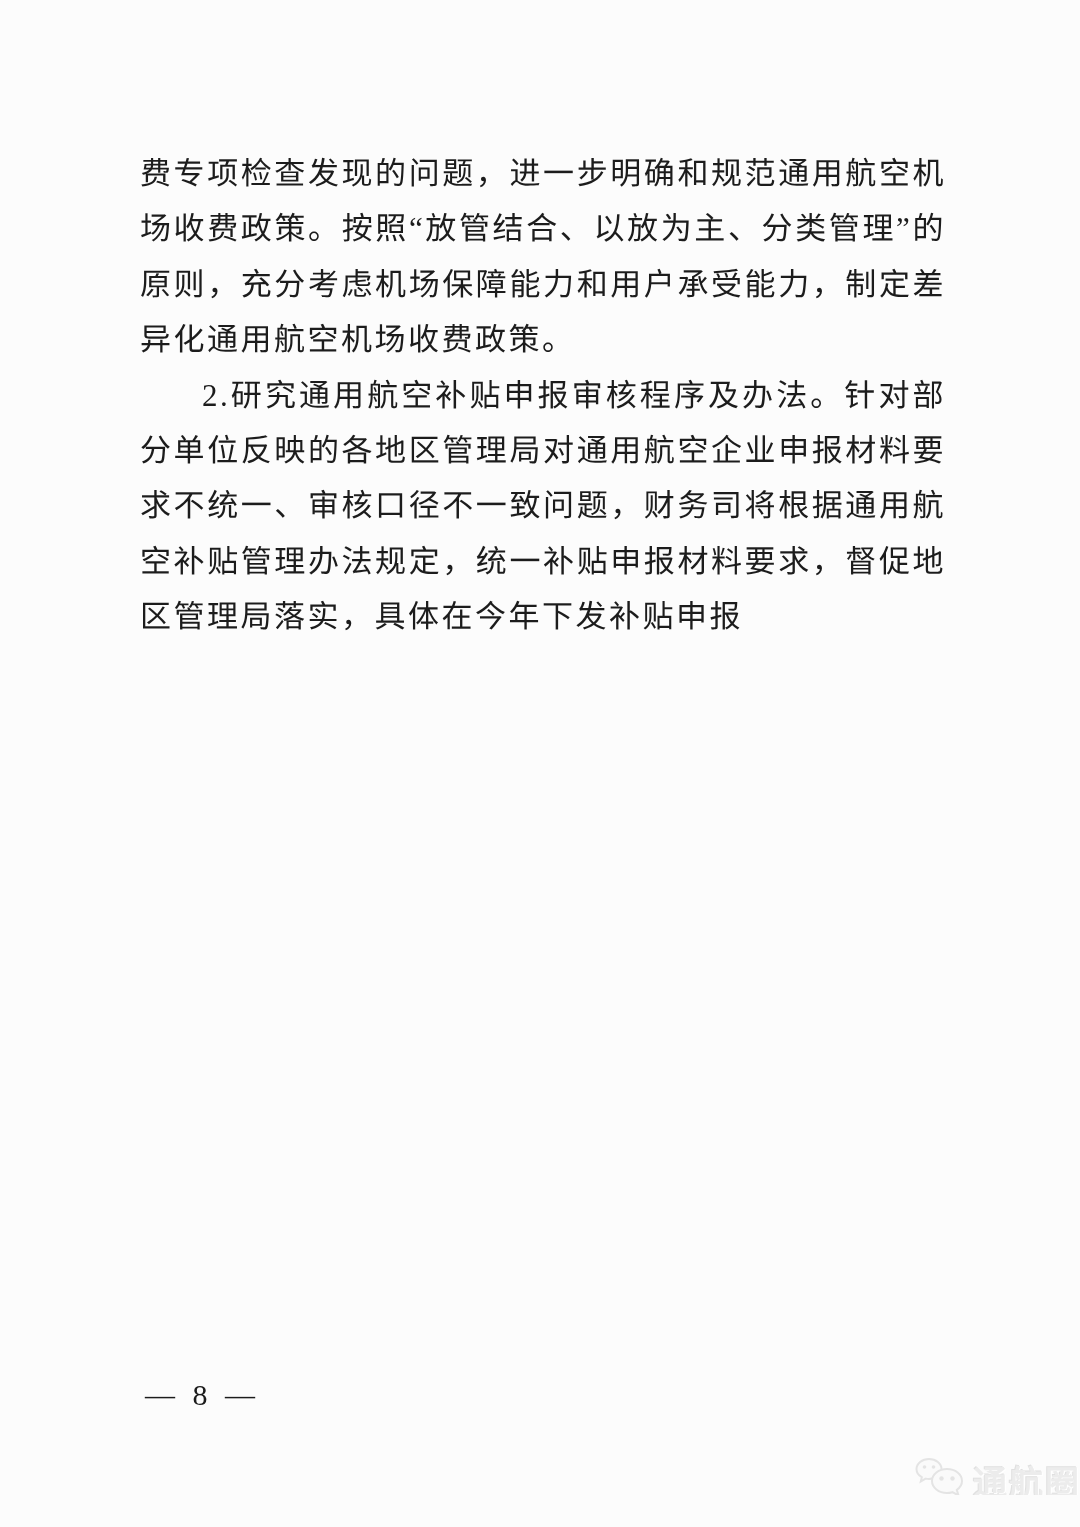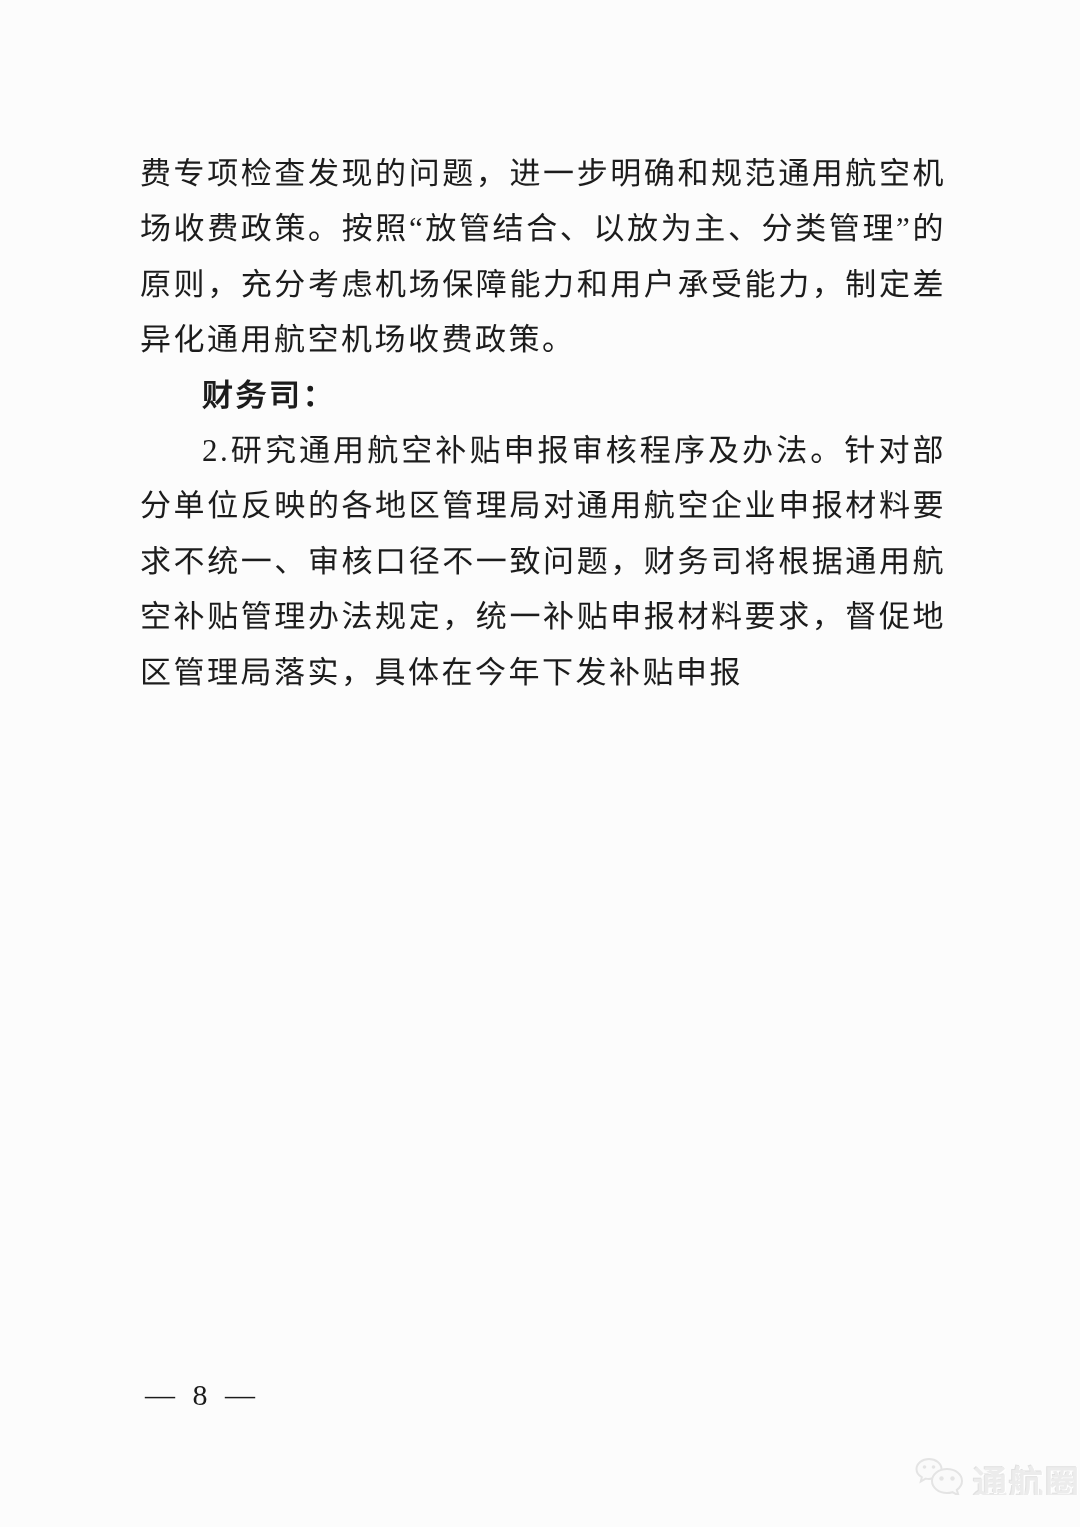--- a/index.html
+++ b/index.html
@@ -66,21 +66,20 @@
     white-space: nowrap;
   }
 </style>
 </head>
 <body>
 
 <div class="page">
 
   <div class="content">
     <p class="para first-continuation">费专项检查发现的问题，进一步明确和规范通用航空机场收费政策。按照“放管结合、以放为主、分类管理”的原则，充分考虑机场保障能力和用户承受能力，制定差异化通用航空机场收费政策。</p>
-    <p class="para section-heading">财务司：</p>
     <p class="para">2.研究通用航空补贴申报审核程序及办法。针对部分单位反映的各地区管理局对通用航空企业申报材料要求不统一、审核口径不一致问题，财务司将根据通用航空补贴管理办法规定，统一补贴申报材料要求，督促地区管理局落实，具体在今年下发补贴申报</p>
   </div>
 
   <div class="footer">
     <span>— 8 —</span>
   </div>
 
   <div class="watermark">
     <span>
       <svg width="56" height="48" viewBox="0 0 56 48" aria-hidden="true">

